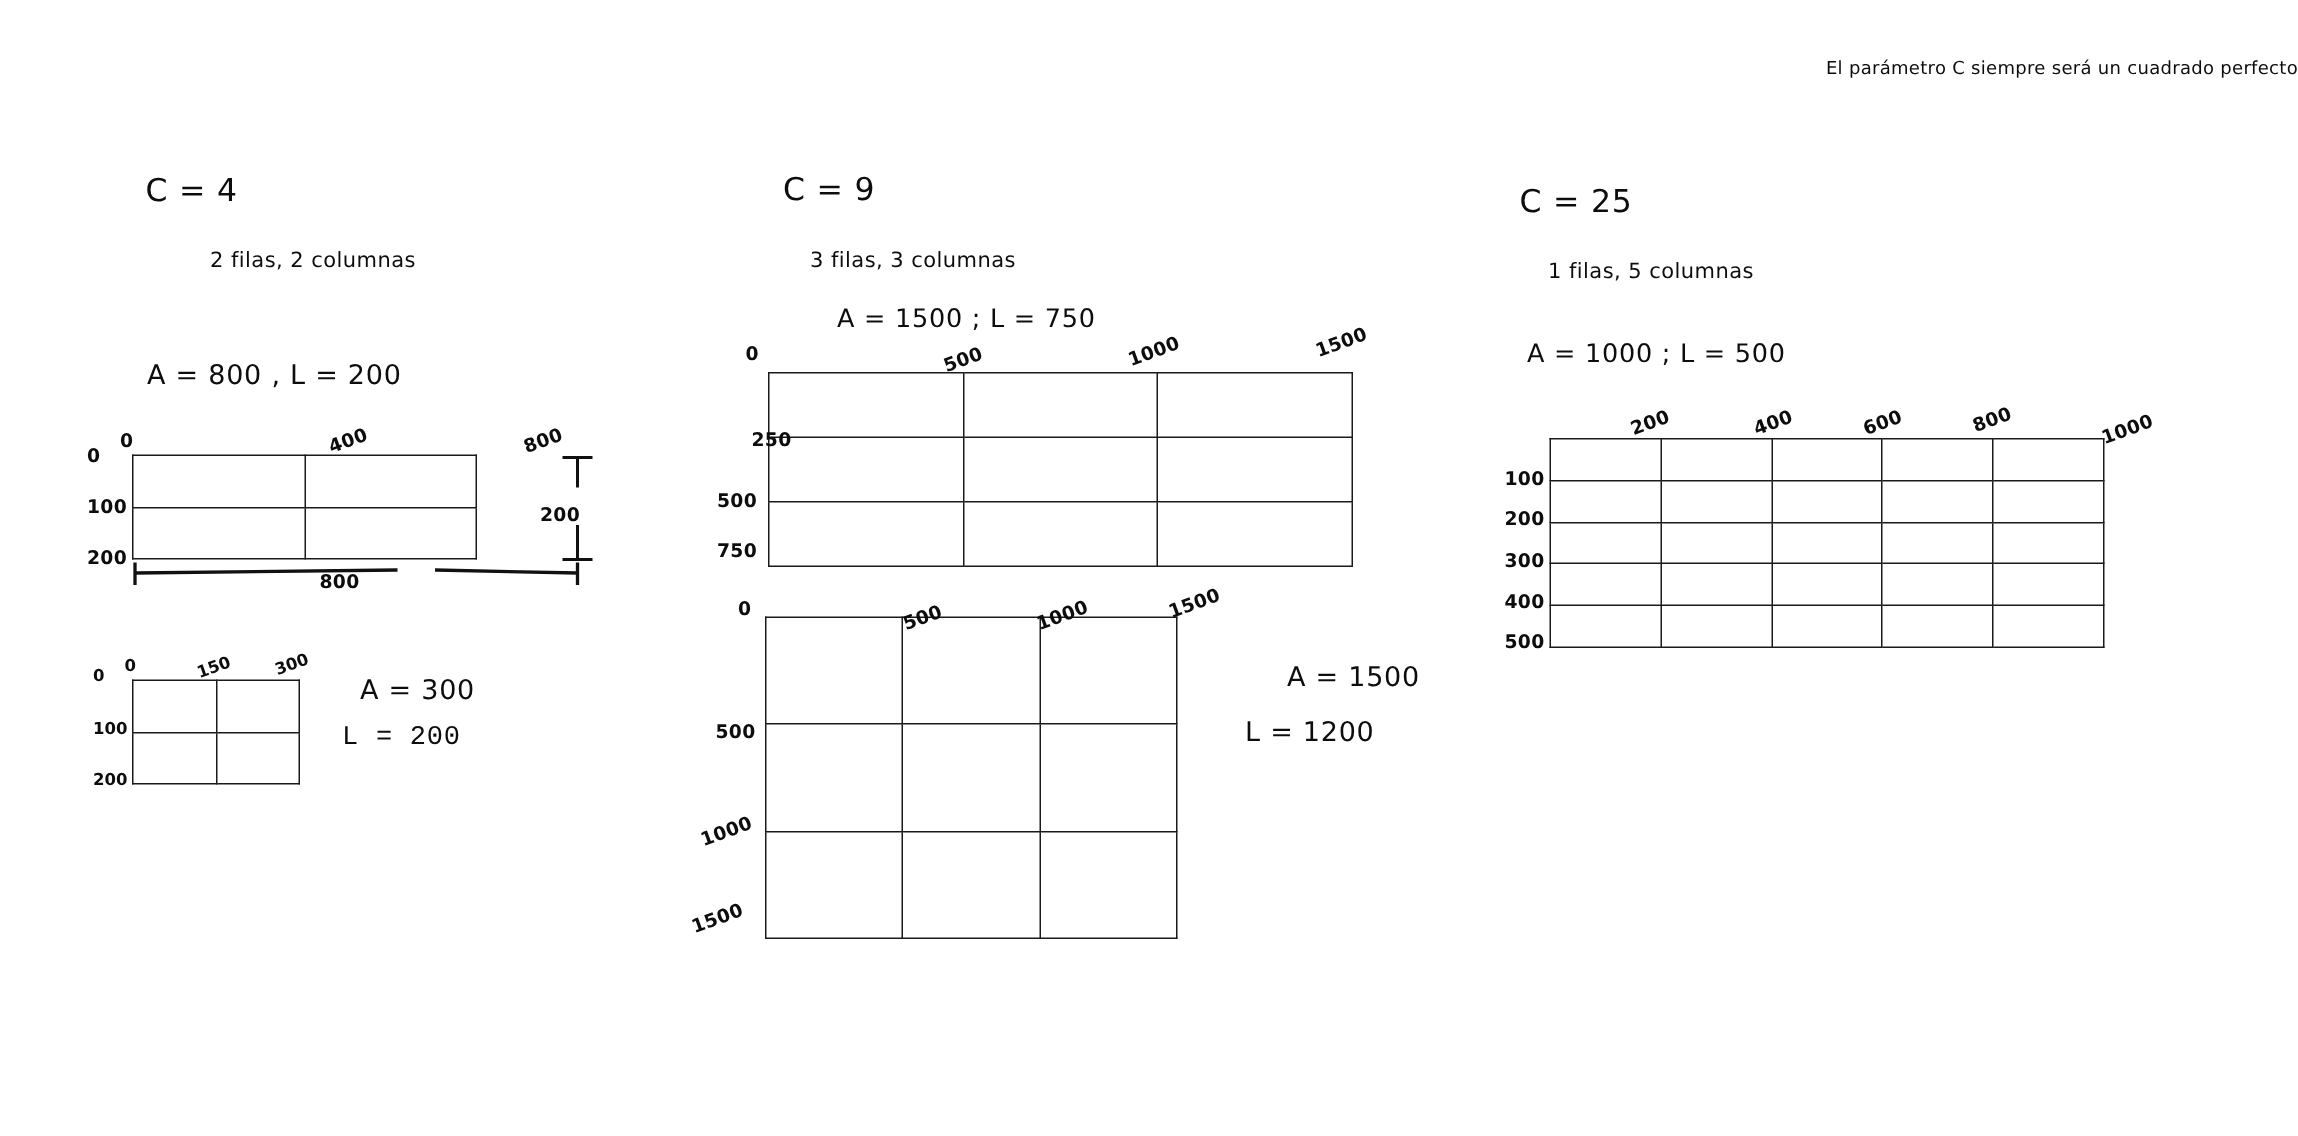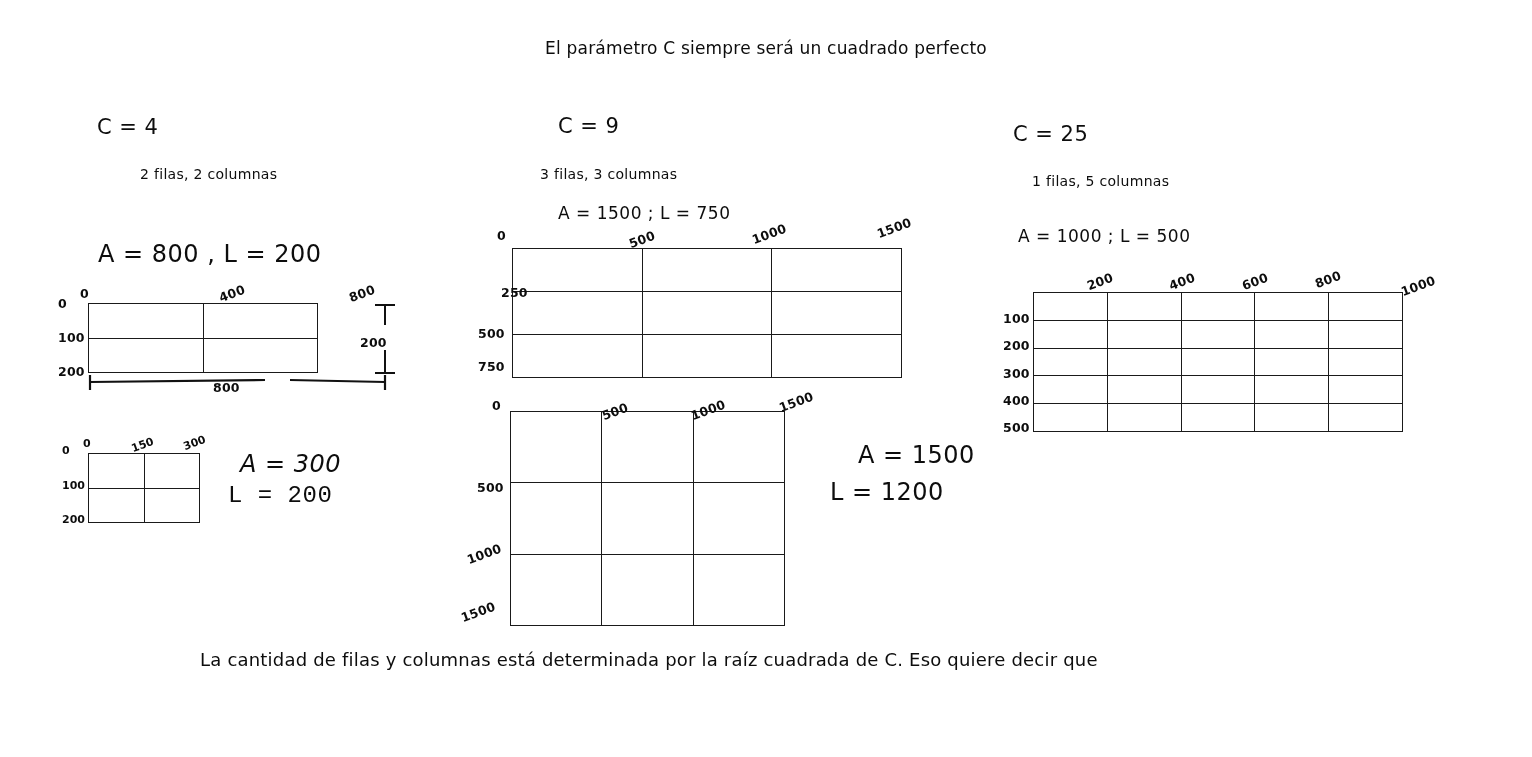--- a/index.html
+++ b/index.html
@@ -17,29 +17,29 @@
   }
   .abs { position: absolute; }
   .hand {
     font-family: "DejaVu Sans", sans-serif;
     color: #0d0d0d;
     white-space: nowrap;
   }
   
   #title {
     left: 0; top: 38px; width: 1532px;
-    text-align: center;
-    font-size: 17px;
+    text-align: right;
+    font-size: 12px;
     letter-spacing: 0.2px;
   }
   
   .sec-title { font-size: 21px; letter-spacing: 0.5px; }
   .sec-sub  { font-size: 14px; letter-spacing: 0.3px; }
   .formula  { font-size: 17px; letter-spacing: 0.5px; }
-  .formula-lg { font-size: 24px; letter-spacing: 0.5px; }
+  .formula-lg { font-size: 18px; letter-spacing: 0.5px; }
 
   
   .grid {
     border-collapse: collapse;
     border-spacing: 0;
     table-layout: fixed;
   }
   .grid td {
     border: 1.3px solid #1a1a1a;
     padding: 0;
@@ -126,24 +126,24 @@
         </tr>
   </tbody>
     </table>
 </div>
 <div class="abs hand tick-sm" style="left:83px; top:437px;">0</div>
 <div class="abs hand tick-sm tick-rot" style="left:134px; top:442px;">150</div>
 <div class="abs hand tick-sm tick-rot" style="left:186px; top:440px;">300</div>
 <div class="abs hand tick-sm" style="left:62px; top:444px;">0</div>
 <div class="abs hand tick-sm" style="left:62px; top:479px;">100</div>
 <div class="abs hand tick-sm" style="left:62px; top:513px;">200</div>
-<div class="abs hand formula-lg" style="left:240px; top:450px;font-style:italic;">A = 300</div>
+<div class="abs hand formula-lg" style="left:240px; top:450px;">A = 300</div>
 <div class="abs hand formula-lg" style="left:228px; top:482px;font-family:Liberation Mono, monospace;">L = 200</div>
 
-<div class="abs hand sec-title" style="left:522px; top:114px;margin-left:36px;">C = 9</div>
+<div class="abs hand sec-title" style="left:522px; top:114px;">C = 9</div>
 <div class="abs hand sec-sub" style="left:540px; top:166px;">3 filas, 3 columnas</div>
 <div class="abs hand formula" style="left:558px; top:203px;">A = 1500 ;  L = 750</div>
 
 <div class="abs" style="left:512px; top:248px;">
   <table class="grid" style="width:390px; height:130px;">
     <tbody>
         <tr>
           <td></td>
           <td></td>
           <td></td>
@@ -250,14 +250,13 @@
 <div class="abs hand tick tick-rot" style="left:1245px; top:278px;">600</div>
 <div class="abs hand tick tick-rot" style="left:1318px; top:276px;">800</div>
 <div class="abs hand tick tick-rot" style="left:1404px; top:284px;">1000</div>
 <div class="abs hand tick" style="left:1003px; top:311px;">100</div>
 <div class="abs hand tick" style="left:1003px; top:338px;">200</div>
 <div class="abs hand tick" style="left:1003px; top:366px;">300</div>
 <div class="abs hand tick" style="left:1003px; top:393px;">400</div>
 <div class="abs hand tick" style="left:1003px; top:420px;">500</div>
 
 <div class="abs hand" id="caption">
-  <span class="cap-line">La cantidad de filas y columnas está determinada por la raíz cuadrada de C. Eso quiere decir que</span>
 </div>
 
 </body></html>

